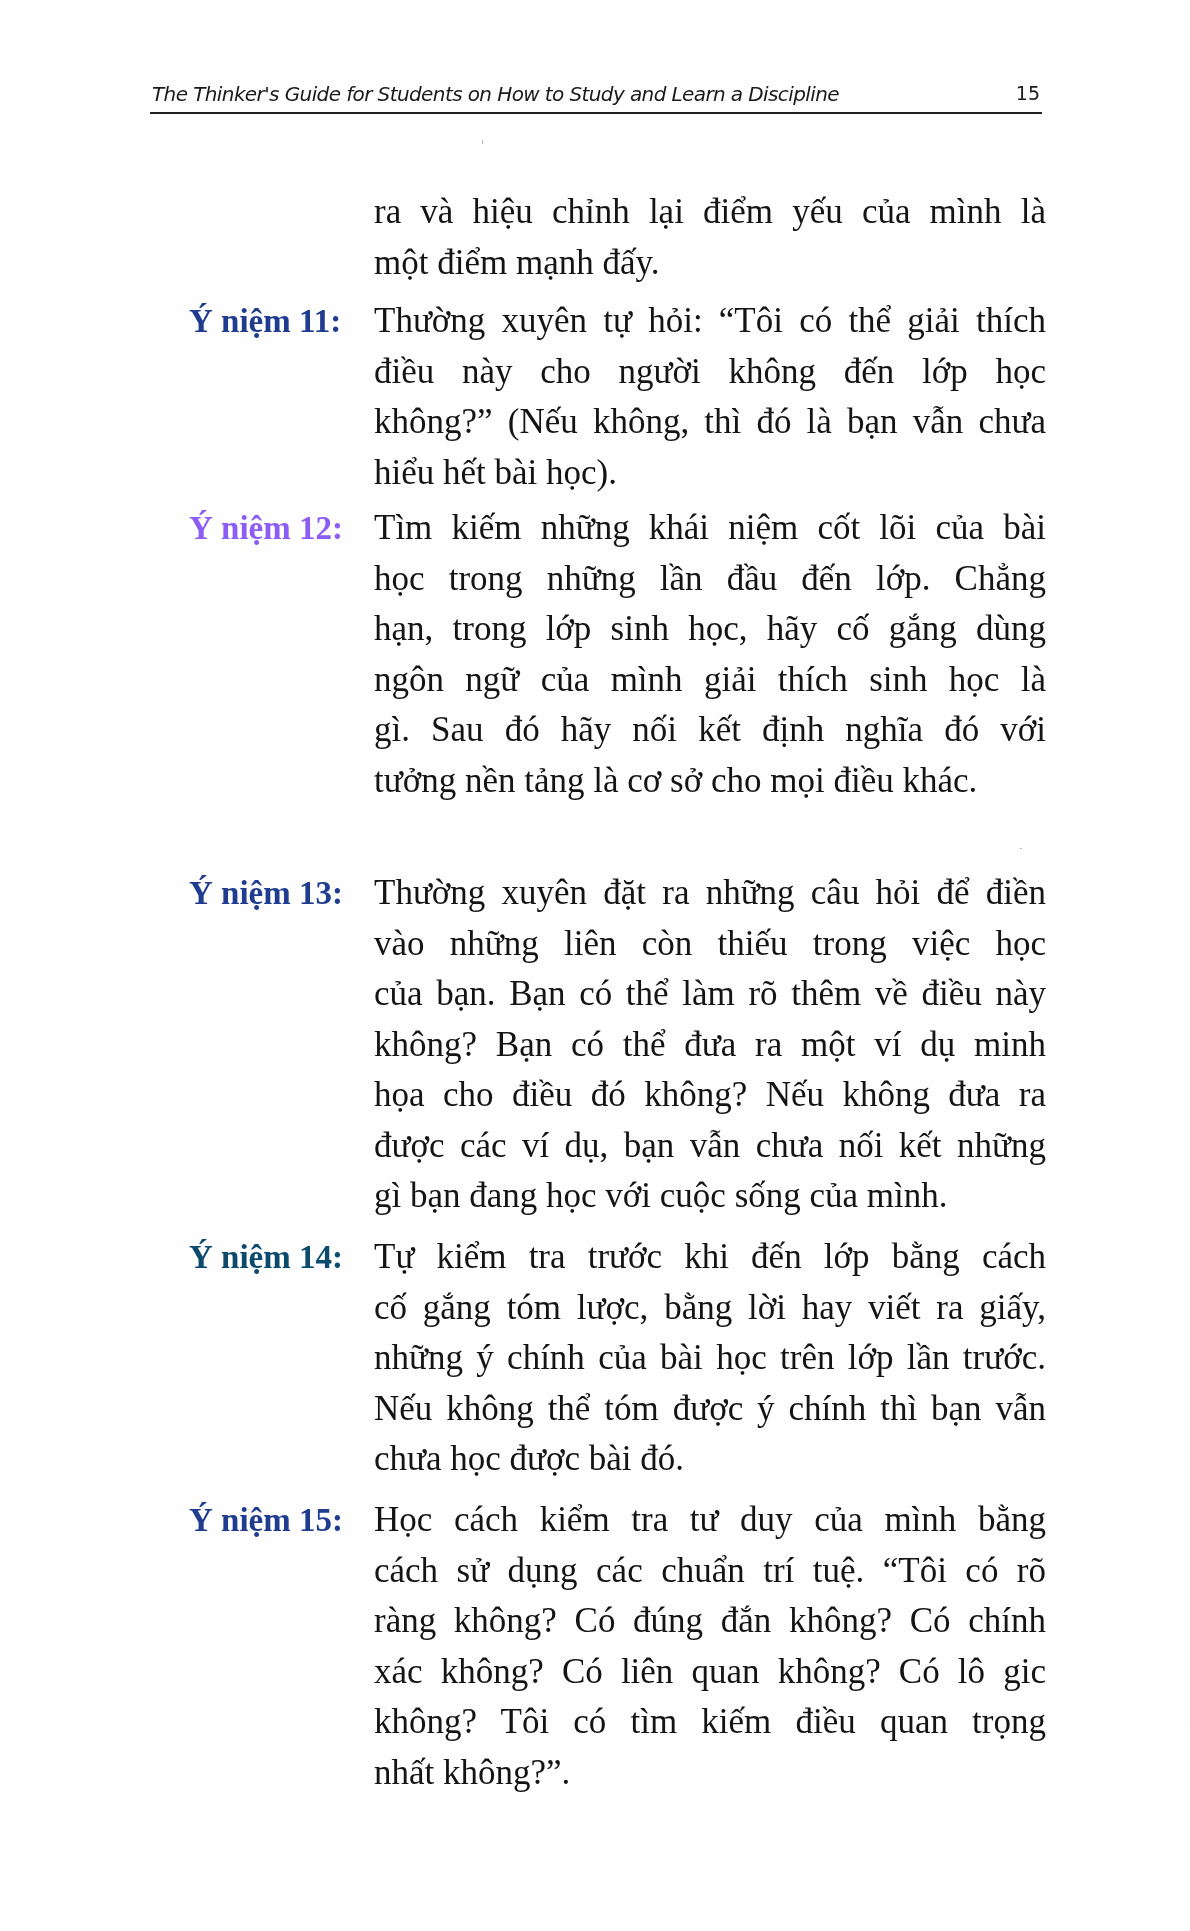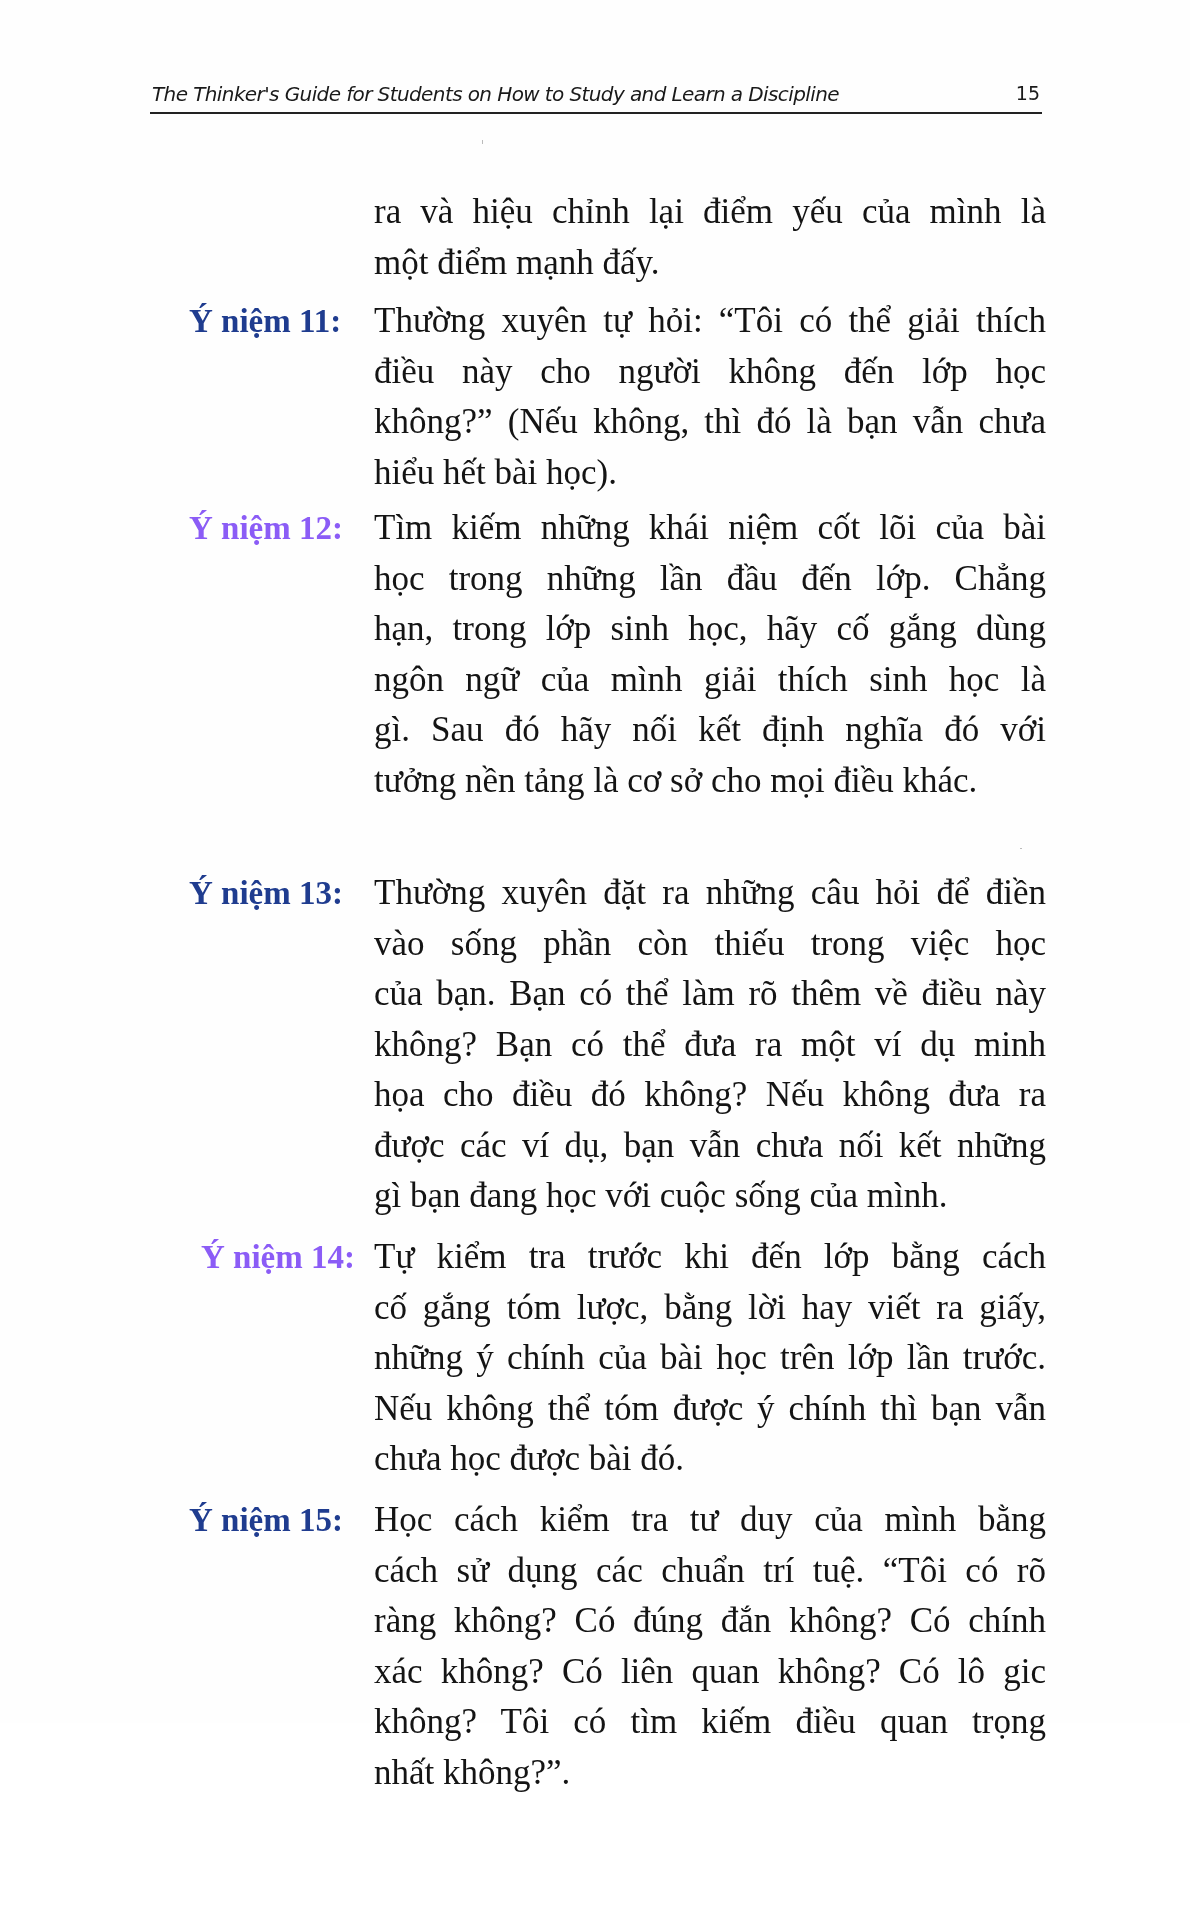--- a/index.html
+++ b/index.html
@@ -65,31 +65,31 @@
       <span class="line">ngôn ngữ của mình giải thích sinh học là</span>
       <span class="line">gì. Sau đó hãy nối kết định nghĩa đó với</span>
       <span class="line last">tưởng nền tảng là cơ sở cho mọi điều khác.</span>
     </div>
   </div>
 
   <div class="section" style="top:868px">
     <div class="label" style="color: rgb(31, 60, 143);">Ý niệm 13:</div>
     <div class="body" style="color: rgb(20, 20, 20);">
       <span class="line">Thường xuyên đặt ra những câu hỏi để điền</span>
-      <span class="line">vào sống phần còn thiếu trong việc học</span>
+      <span class="line">vào những liên còn thiếu trong việc học</span>
       <span class="line">của bạn. Bạn có thể làm rõ thêm về điều này</span>
       <span class="line">không? Bạn có thể đưa ra một ví dụ minh</span>
       <span class="line">họa cho điều đó không? Nếu không đưa ra</span>
       <span class="line">được các ví dụ, bạn vẫn chưa nối kết những</span>
       <span class="line last">gì bạn đang học với cuộc sống của mình.</span>
     </div>
   </div>
 
   <div class="section" style="top:1232px">
-    <div class="label" style="color: #8b5cf6; margin-left: 12px;">Ý niệm 14:</div>
+    <div class="label" style="color: #0c4a6e;">Ý niệm 14:</div>
     <div class="body" style="color: rgb(20, 20, 20);">
       <span class="line">Tự kiểm tra trước khi đến lớp bằng cách</span>
       <span class="line">cố gắng tóm lược, bằng lời hay viết ra giấy,</span>
       <span class="line">những ý chính của bài học trên lớp lần trước.</span>
       <span class="line">Nếu không thể tóm được ý chính thì bạn vẫn</span>
       <span class="line last">chưa học được bài đó.</span>
     </div>
   </div>
 
   <div class="section" style="top:1495px">

